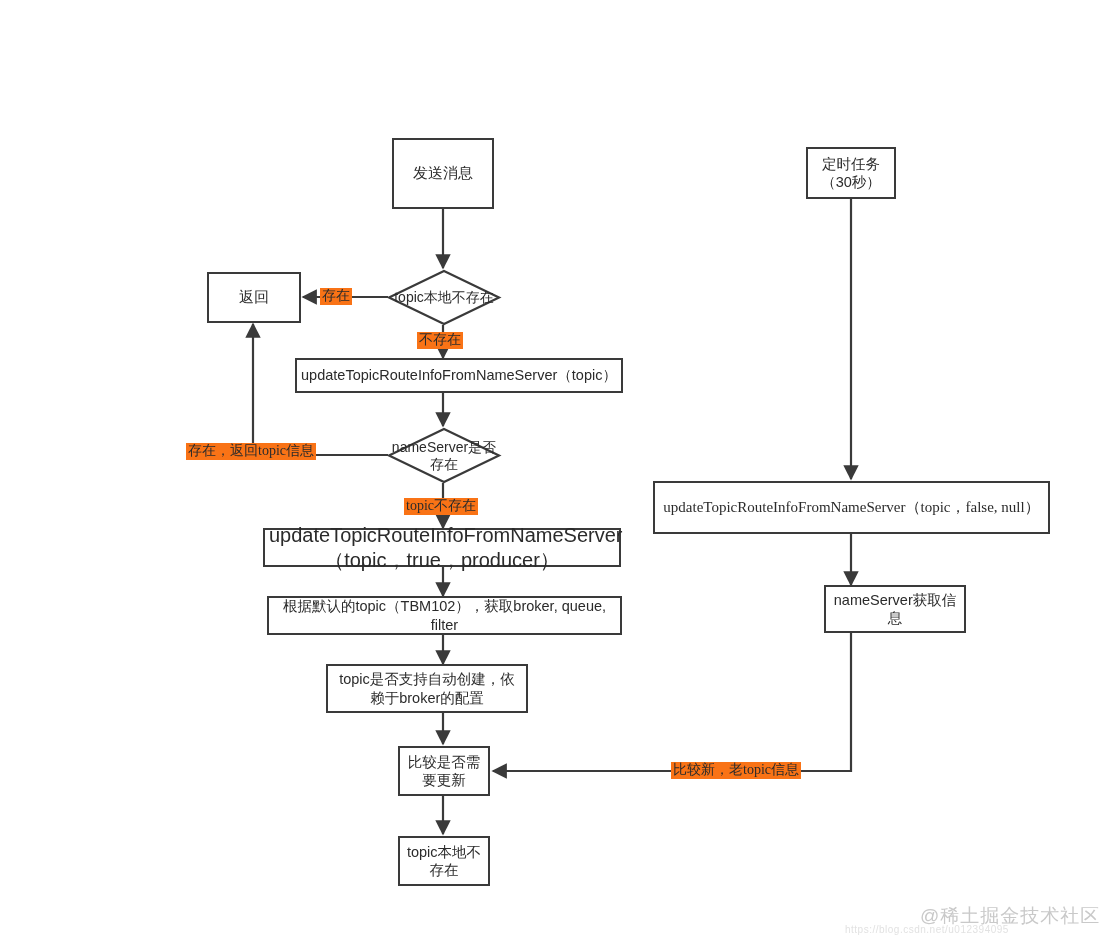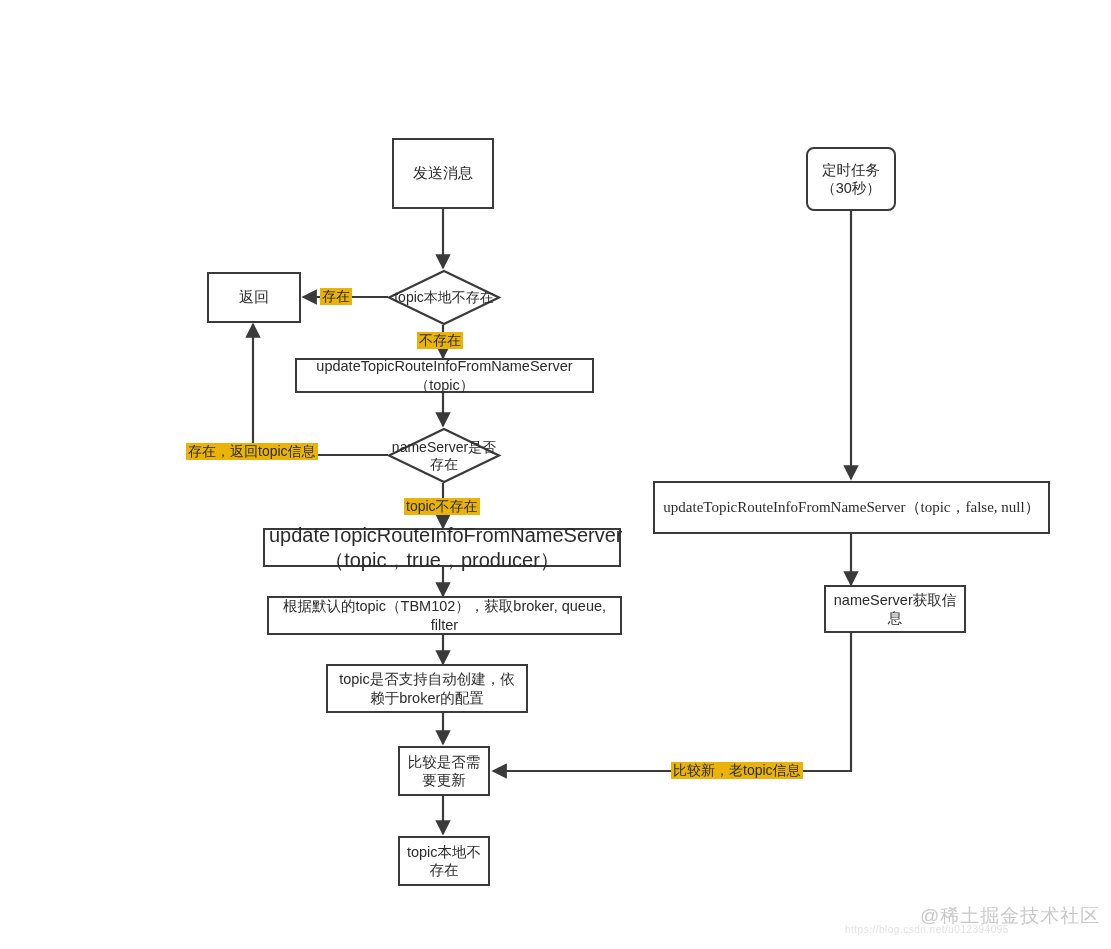--- a/index.html
+++ b/index.html
@@ -55,26 +55,27 @@
     transform: translate(-50%, -50%);
     width: 150px;
     text-align: center;
     color: #2b2b2b;
     line-height: 1.25;
     white-space: pre-wrap;
     pointer-events: none;
   }
   .edge-label {
     position: absolute;
-    background: #eab308;
+    background: #f97316;
     color: #2b2b2b;
     white-space: nowrap;
     padding: 0 2px;
     z-index: 5;
     line-height: 1.2;
+    font-family: Liberation Serif, serif;
   }
   #edges {
     position: absolute;
     left: 0;
     top: 0;
     width: 1111px;
     height: 949px;
     z-index: 1;
   }
   .watermark {
@@ -153,21 +154,21 @@
     <svg width="112" height="55" viewBox="0 0 112 55" xmlns="http://www.w3.org/2000/svg">
       <polygon points="56,1 111,27.5 56,54 1,27.5" fill="#ffffff" stroke="#3a3a3a" stroke-width="2.2"></polygon>
     </svg>
     <span class="dlabel" style="font-size:14px; width:110px;">topic本地不存在</span>
   </div>
 
   <div class="node" style="left:207px; top:272px; width:94px; height:51px; font-size:15px;">
     <span class="node-text">返回</span>
   </div>
 
-  <div class="node" style="left:295px; top:358px; width:299px; height:35px; font-size:14.5px;">
+  <div class="node" style="left:295px; top:358px; width:328px; height:35px; font-size:14.5px;">
     <span class="node-text">updateTopicRouteInfoFromNameServer（topic）</span>
   </div>
 
   <div class="decision" style="left:388px; top:428px; width:112px; height:55px;">
     <svg width="112" height="55" viewBox="0 0 112 55" xmlns="http://www.w3.org/2000/svg">
       <polygon points="56,1 111,27.5 56,54 1,27.5" fill="#ffffff" stroke="#3a3a3a" stroke-width="2.2"></polygon>
     </svg>
     <span class="dlabel" style="font-size:14px; width:108px;">nameServer是否存在</span>
   </div>
 
@@ -184,21 +185,21 @@
   </div>
 
   <div class="node" style="left:398px; top:746px; width:92px; height:50px; font-size:14.5px;">
     <span class="node-text">比较是否需要更新</span>
   </div>
 
   <div class="node" style="left:398px; top:836px; width:92px; height:50px; font-size:14.5px;">
     <span class="node-text">topic本地不存在</span>
   </div>
 
-  <div class="node" style="left:806px; top:147px; width:90px; height:64px; font-size:14.5px;border-radius:8px;">
+  <div class="node" style="left:806px; top:147px; width:90px; height:52px; font-size:14.5px;">
     <span class="node-text">定时任务
 （30秒）</span>
   </div>
 
   <div class="node" style="left:653px; top:481px; width:397px; height:53px; font-size:15px;font-family:Liberation Serif, serif;">
     <span class="node-text">updateTopicRouteInfoFromNameServer（topic，false, null）</span>
   </div>
 
   <div class="node" style="left:780px; top:585px; width:142px; height:48px; font-size:14.5px;margin-left:44px;">
     <span class="node-text">nameServer获取信息</span>

